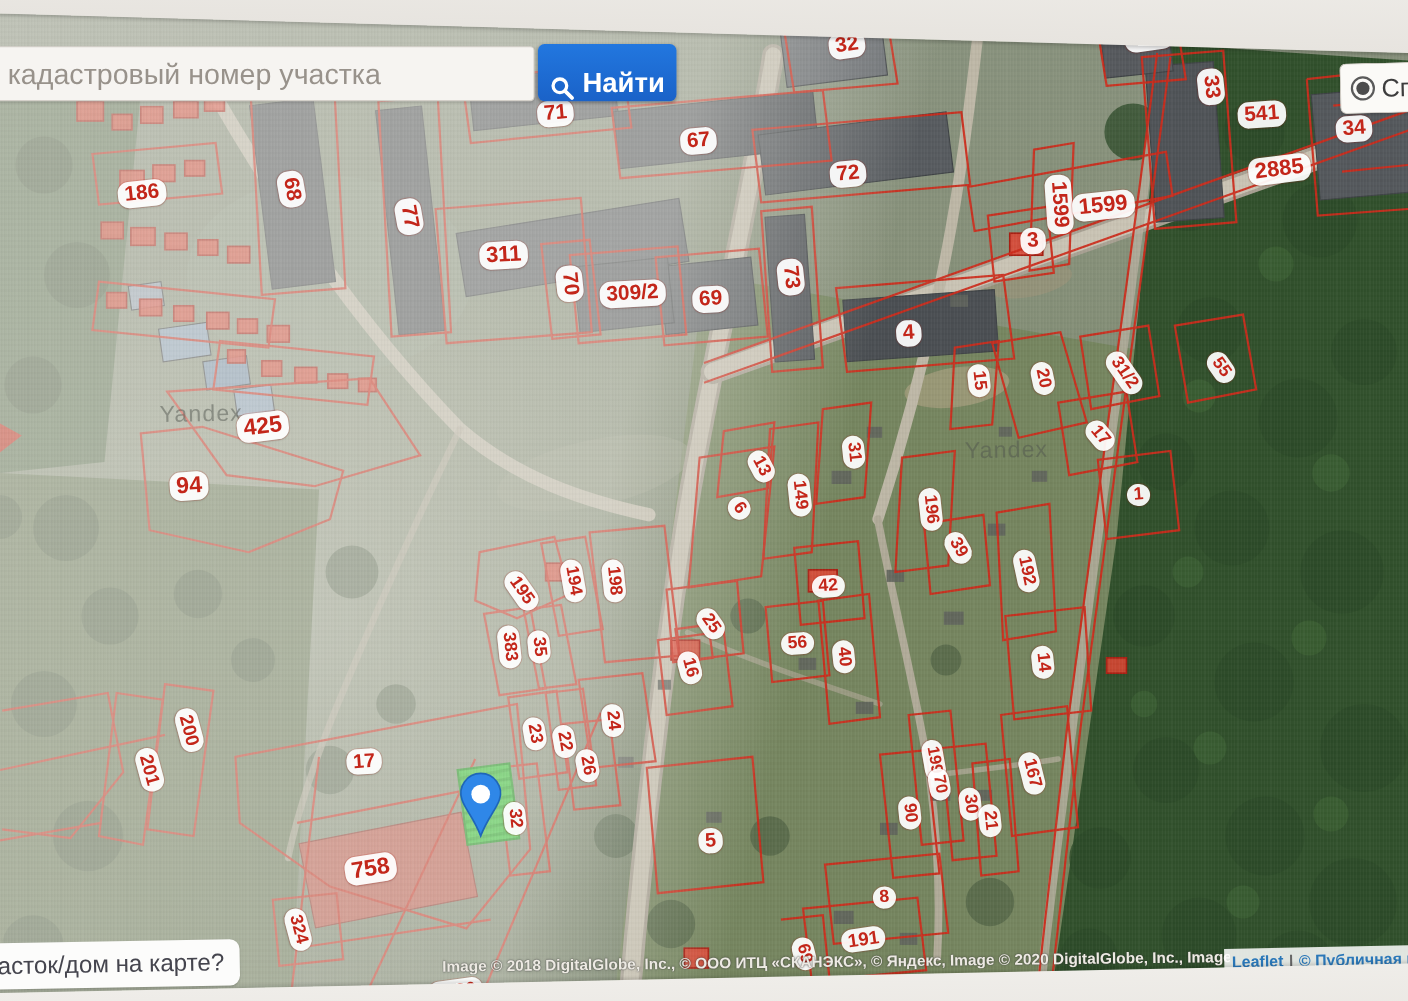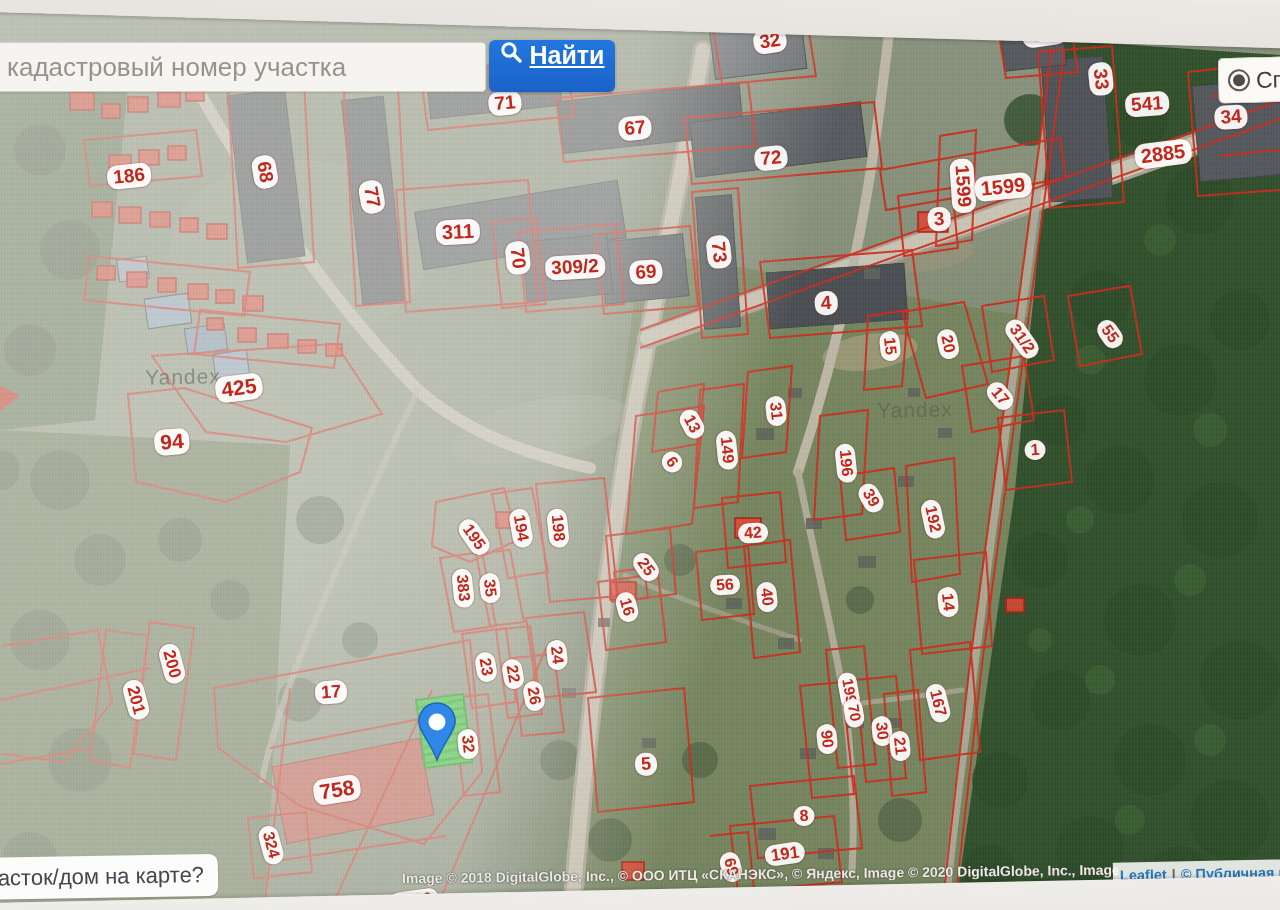--- a/index.html
+++ b/index.html
@@ -28,23 +28,23 @@
   .edge-top{left:-10px;top:-68px;width:1400px;height:80px;transform-origin:0 100%;transform:rotate(1.61deg);
     box-shadow:0 2px 3px rgba(0,0,0,.18);}
   .edge-bottom{left:-10px;top:903px;width:1400px;height:80px;transform-origin:0 0;transform:rotate(-1.2deg);
     box-shadow:0 -2px 3px rgba(0,0,0,.12);}
   .search{position:absolute;z-index:70;left:-16px;top:42px;width:502px;height:50px;box-sizing:border-box;
     border:1px solid #d4d0c9;border-radius:4px;background:#f6f4f1;padding:0 14px 0 22px;
     font-family:"Liberation Sans",sans-serif;font-size:26px;color:#6f6a64;
     box-shadow:0 1px 2px rgba(0,0,0,.12);}
   .search::placeholder{color:#98928b;opacity:1;}
   .find{position:absolute;z-index:70;left:489px;top:40px;width:126px;height:52px;border:0;border-radius:6px;
-    background:linear-gradient(180deg,#2277df,#1a62c8);color:#fff;display:flex;align-items:flex-start;
+    background:linear-gradient(180deg,#2277df,#1a62c8);color:#fff;display:flex;align-items:flex-end;
     justify-content:center;gap:8px;font-family:"Liberation Sans",sans-serif;font-size:25px;font-weight:bold;
-    cursor:pointer;box-shadow:0 1px 3px rgba(0,0,0,.3);text-decoration:underline;}
+    cursor:pointer;box-shadow:0 1px 3px rgba(0,0,0,.3);}
   .layer{position:absolute;z-index:70;left:1218px;top:57px;width:70px;height:46px;background:#fbfaf7;
     border:1px solid #cfcbc4;border-right:0;border-radius:6px 0 0 6px;display:flex;align-items:center;
     gap:6px;padding-left:9px;box-sizing:border-box;font-size:23px;color:#3d3d3d;cursor:pointer;
     transform:rotate(-1.4deg);box-shadow:0 1px 2px rgba(0,0,0,.15);}
   .radio{width:18px;height:18px;border:2px solid #5a5a5a;border-radius:50%;position:relative;flex:0 0 auto;}
   .radio::after{content:"";position:absolute;left:3px;top:3px;width:12px;height:12px;border-radius:50%;background:#4c4c4c;}
   .help{position:absolute;z-index:70;left:-42px;top:856px;width:260px;height:42px;background:#fcfcfb;
     border-radius:9px;display:flex;align-items:center;justify-content:flex-end;padding:0 14px;
     box-sizing:border-box;font-size:22px;color:#45454e;cursor:pointer;transform:rotate(-1deg);
     box-shadow:0 1px 2px rgba(0,0,0,.18);}

